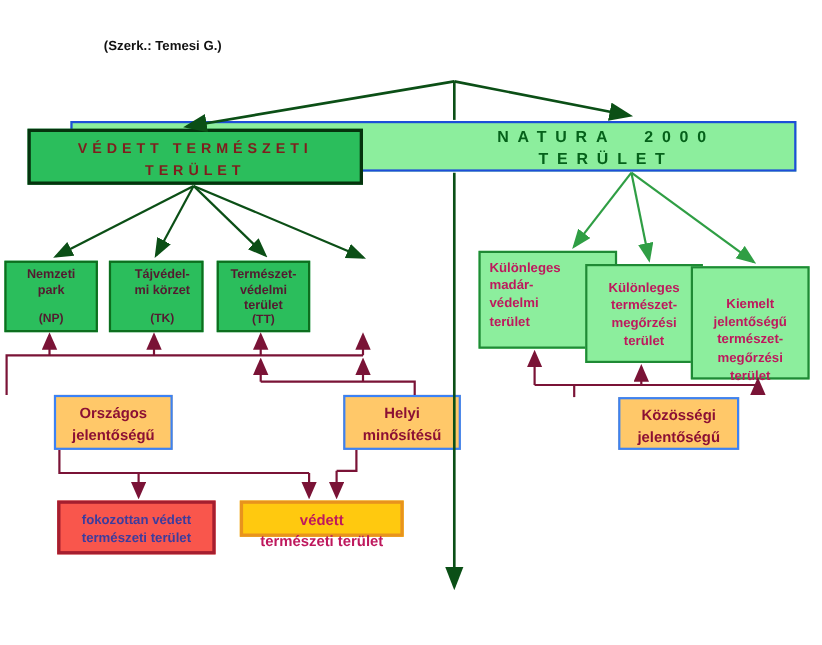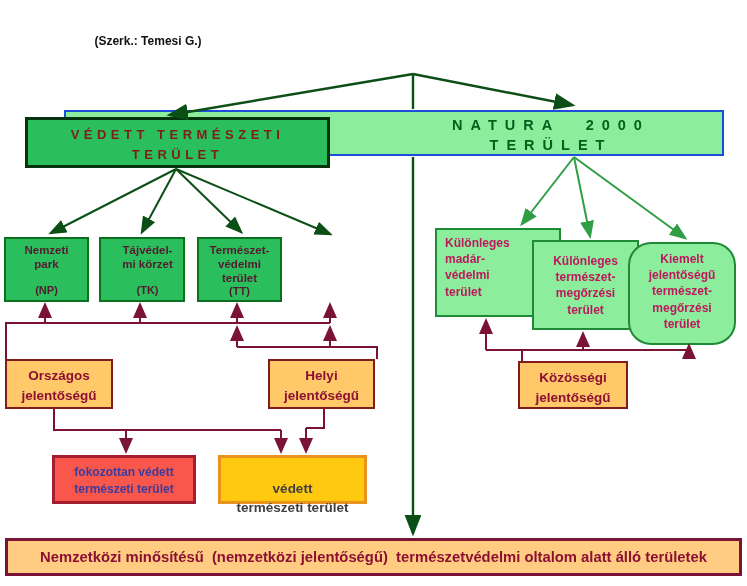--- a/index.html
+++ b/index.html
@@ -30,33 +30,33 @@
   .cat-1{left:4px;width:85px;}
   .cat-2{left:99px;width:86px;padding-left:12px;}
   .cat-3{left:197px;width:85px;}
   .cat-4{left:292px;width:83px;}
   .cat-code{font-size:11px;}
 
   
   .nat-box{background:#8cee9d;border:2px solid #1f8a35;color:#be185d;font-size:12px;line-height:1.35;}
   .nat-1{left:435px;top:228px;width:126px;height:89px;z-index:1;text-align:left;padding:5px 4px 0 8px;}
   .nat-2{left:532px;top:240px;width:107px;height:90px;z-index:2;padding-top:11px;}
-  .nat-3{left:628px;top:242px;width:108px;height:103px;z-index:3;padding-top:7px;border-radius:23px;}
+  .nat-3{left:628px;top:242px;width:108px;height:103px;z-index:3;padding-top:24px;}
 
   
-  .sig-box{background:#ffc869;border:2px solid #7f1d1d;color:#8c1034;font-size:13.5px;line-height:1.45;padding-top:5px;}
+  .sig-box{background:#ffc869;border:2px solid #3b82f6;color:#8c1034;font-size:13.5px;line-height:1.45;padding-top:5px;margin-left:44px;}
   .sig-orszagos{left:5px;top:359px;width:108px;height:50px;}
   .sig-helyi{left:268px;top:359px;width:107px;height:50px;}
   .sig-kozossegi{left:518px;top:361px;width:110px;height:48px;}
 
   
   .out-red{left:52px;top:455px;width:144px;height:49px;background:#f9564c;border:3px solid #a51e2f;
     color:#3c3c9e;font-size:12px;line-height:1.4;padding-top:6px;}
-  .out-yellow{left:218px;top:455px;width:149px;height:49px;background:#ffc90f;border:3px solid #e8931d;
-    color:#404040;font-size:13.5px;line-height:1.4;padding-top:22px;}
+  .out-yellow{left:218px;top:455px;width:149px;height:33px;background:#ffc90f;border:3px solid #e8931d;
+    color:#be185d;font-size:13.5px;line-height:1.4;padding-top:6px;}
 
   
   .footer-bar{left:5px;top:538px;width:737px;height:38px;background:#ffcc82;border:3px solid #7a1336;
     color:#8c1034;font-size:14.8px;display:flex;align-items:center;justify-content:center;}
 
   
   #wires{position:absolute;left:0;top:0;width:747px;height:586px;z-index:5;pointer-events:none;}
 </style>
 </head>
 <body>
@@ -101,30 +101,29 @@
 terület</div>
   <div class="box nat-box nat-3 ml">Kiemelt
 jelentőségű
 természet-
 megőrzési
 terület</div>
 
   <div class="box sig-box sig-orszagos ml">Országos
 jelentőségű</div>
   <div class="box sig-box sig-helyi ml">Helyi
-jelentőségű</div>
+minősítésű</div>
   <div class="box sig-box sig-kozossegi ml">Közösségi
 jelentőségű</div>
 
   <div class="box out-red ml">fokozottan védett
 természeti terület</div>
   <div class="box out-yellow ml">védett
 természeti terület</div>
 
-  <div class="box footer-bar pre">Nemzetközi minősítésű  (nemzetközi jelentőségű)  természetvédelmi oltalom alatt álló területek</div>
 
   <svg id="wires" viewBox="0 0 747 586" xmlns="http://www.w3.org/2000/svg">
     <defs>
       <marker id="mk-dg" markerWidth="9" markerHeight="8" refX="7.5" refY="3.5" orient="auto">
         <path d="M0,0 L9,3.5 L0,7 z" fill="#0b4f16"></path>
       </marker>
       <marker id="mk-mg" markerWidth="9" markerHeight="8" refX="7.5" refY="3.5" orient="auto">
         <path d="M0,0 L9,3.5 L0,7 z" fill="#2f9e44"></path>
       </marker>
       <marker id="mk-mr" markerWidth="8" markerHeight="8" refX="6.5" refY="3.5" orient="auto">

